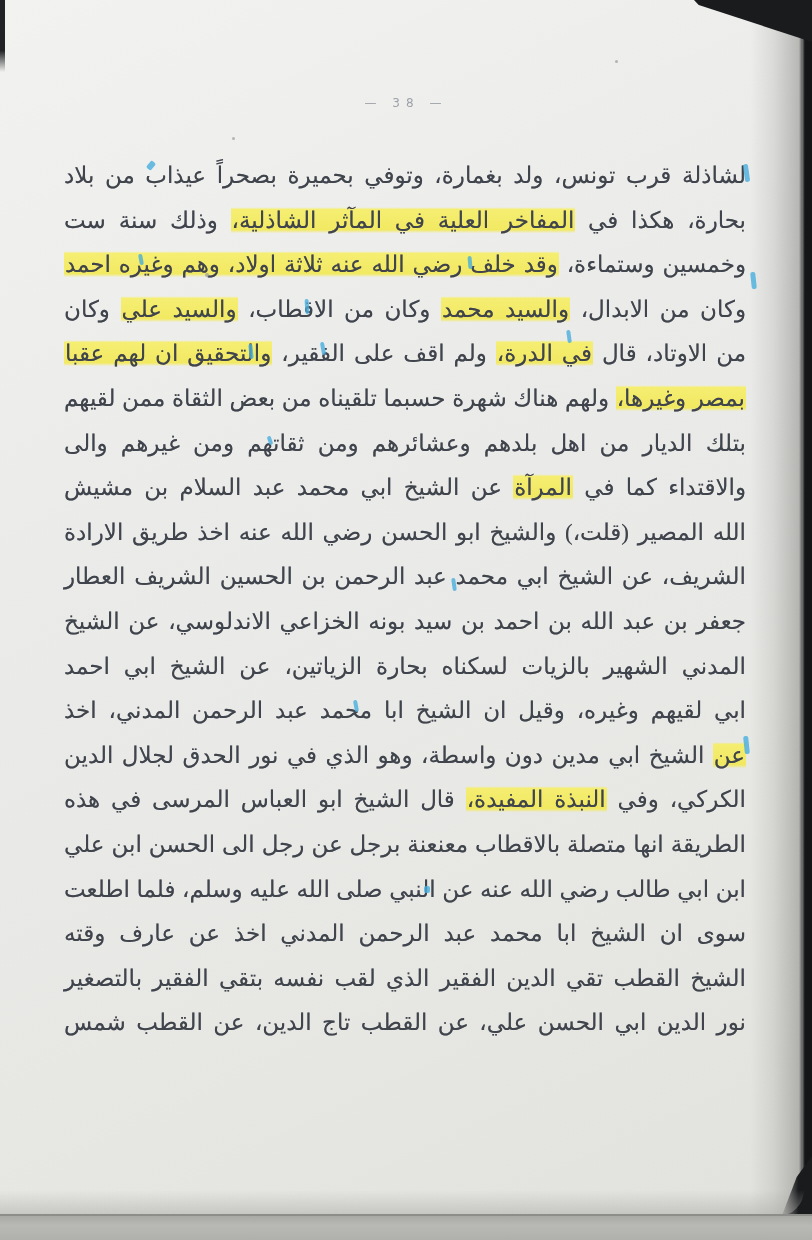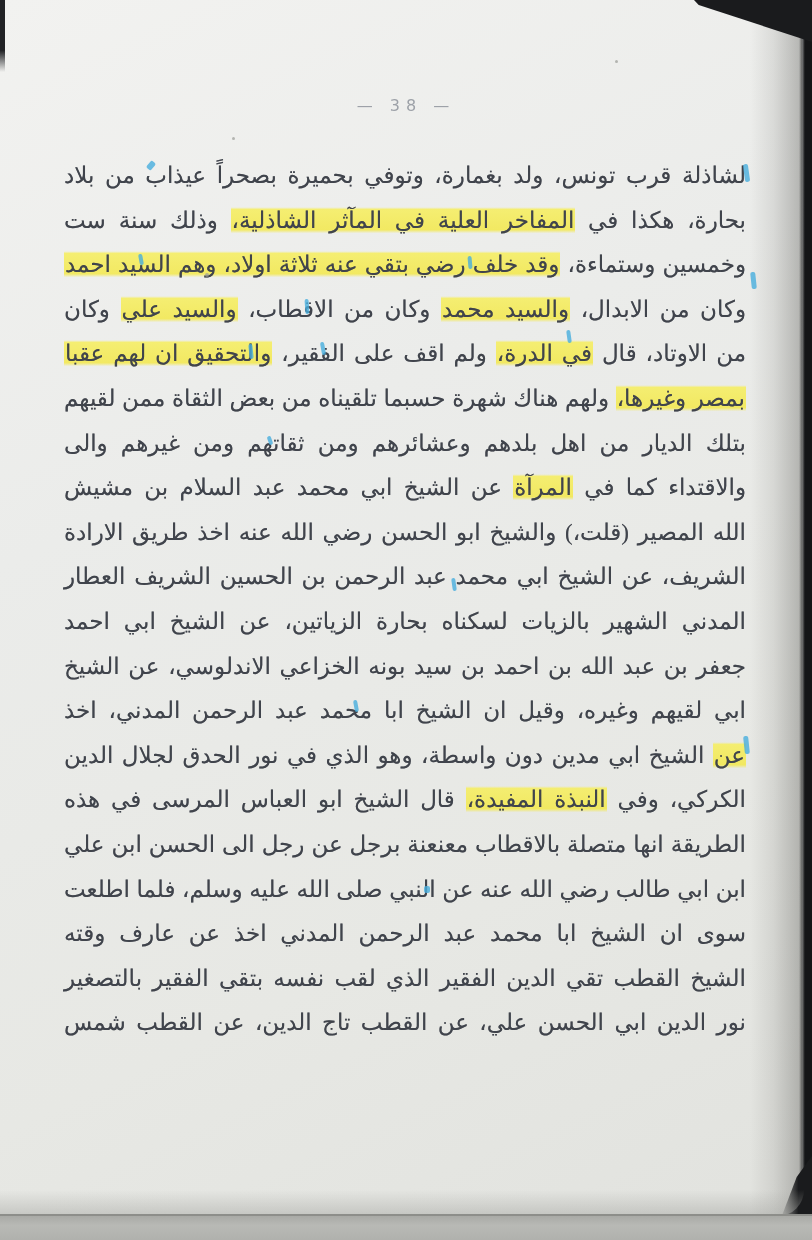--- a/index.html
+++ b/index.html
@@ -5,21 +5,21 @@
   html,body{margin:0;padding:0;}
   body{
     width:812px;height:1240px;overflow:hidden;position:relative;
     font-family:"DejaVu Sans",sans-serif;
     background:linear-gradient(155deg,#f2f2f0 0%,#ebecea 35%,#e7e8e4 70%,#e1e2de 100%);
   }
   .page{position:absolute;inset:0;}
   
   .page-header{
     position:absolute;top:96px;left:64px;width:684px;height:32px;
-    text-align:center;color:#8f949c;font-size:16px;letter-spacing:6px;
+    text-align:center;color:#8f949c;font-size:12px;letter-spacing:6px;
     font-family:"DejaVu Sans",sans-serif;opacity:.85;
   }
   
   .text-block{
     position:absolute;top:154px;right:66px;width:682px;
     direction:rtl;color:#40444c;
     font-size:23px;font-family:Liberation Serif, serif;
   }
   .line{
     height:44.6px;line-height:44.6px;
@@ -78,30 +78,30 @@
   <div class="corner-br"></div>
   <div class="edge-left-top"></div>
   <div class="bottom-curl"></div>
   <div class="bottom-band"></div>
 
   <div class="page-header">— 38 —</div>
 
   <div class="text-block">
       <div class="line"><span>لشاذلة قرب تونس، ولد بغمارة، وتوفي بحميرة بصحراً عيذاب من بلاد</span></div>
       <div class="line"><span>بحارة، هكذا في </span><span class="hl">المفاخر العلية في المآثر الشاذلية،</span><span> وذلك سنة ست</span></div>
-      <div class="line"><span>وخمسين وستماءة، </span><span class="hl">وقد خلف رضي بتقي عنه ثلاثة اولاد، وهم السيد احمد</span></div>
+      <div class="line"><span>وخمسين وستماءة، </span><span class="hl">وقد خلف رضي الله عنه ثلاثة اولاد، وهم وغيره احمد</span></div>
       <div class="line"><span>وكان من الابدال، </span><span class="hl">والسيد محمد</span><span> وكان من الاقطاب، </span><span class="hl">والسيد علي</span><span> وكان</span></div>
       <div class="line"><span>من الاوتاد، قال </span><span class="hl">في الدرة،</span><span> ولم اقف على الفقير، </span><span class="hl">والتحقيق ان لهم عقبا</span></div>
       <div class="line"><span class="hl">بمصر وغيرها،</span><span> ولهم هناك شهرة حسبما تلقيناه من بعض الثقاة ممن لقيهم</span></div>
       <div class="line"><span>بتلك الديار من اهل بلدهم وعشائرهم ومن ثقاتهم ومن غيرهم والى</span></div>
       <div class="line"><span>والاقتداء كما في </span><span class="hl">المرآة</span><span> عن الشيخ ابي محمد عبد السلام بن مشيش</span></div>
       <div class="line"><span>الله المصير (قلت،) والشيخ ابو الحسن رضي الله عنه اخذ طريق الارادة</span></div>
       <div class="line"><span>الشريف، عن الشيخ ابي محمد عبد الرحمن بن الحسين الشريف العطار</span></div>
+      <div class="line"><span>جعفر بن عبد الله بن احمد بن سيد بونه الخزاعي الاندلوسي، عن الشيخ</span></div>
       <div class="line"><span>المدني الشهير بالزيات لسكناه بحارة الزياتين، عن الشيخ ابي احمد</span></div>
-      <div class="line"><span>جعفر بن عبد الله بن احمد بن سيد بونه الخزاعي الاندلوسي، عن الشيخ</span></div>
       <div class="line"><span>ابي لقيهم وغيره، وقيل ان الشيخ ابا محمد عبد الرحمن المدني، اخذ</span></div>
       <div class="line"><span class="hl">عن</span><span> الشيخ ابي مدين دون واسطة، وهو الذي في نور الحدق لجلال الدين</span></div>
       <div class="line"><span>الكركي، وفي </span><span class="hl">النبذة المفيدة،</span><span> قال الشيخ ابو العباس المرسى في هذه</span></div>
       <div class="line"><span>الطريقة انها متصلة بالاقطاب معنعنة برجل عن رجل الى الحسن ابن علي</span></div>
       <div class="line"><span>ابن ابي طالب رضي الله عنه عن النبي صلى الله عليه وسلم، فلما اطلعت</span></div>
       <div class="line"><span>سوى ان الشيخ ابا محمد عبد الرحمن المدني اخذ عن عارف وقته</span></div>
       <div class="line"><span>الشيخ القطب تقي الدين الفقير الذي لقب نفسه بتقي الفقير بالتصغير</span></div>
       <div class="line"><span>نور الدين ابي الحسن علي، عن القطب تاج الدين، عن القطب شمس</span></div>
     </div>
 

